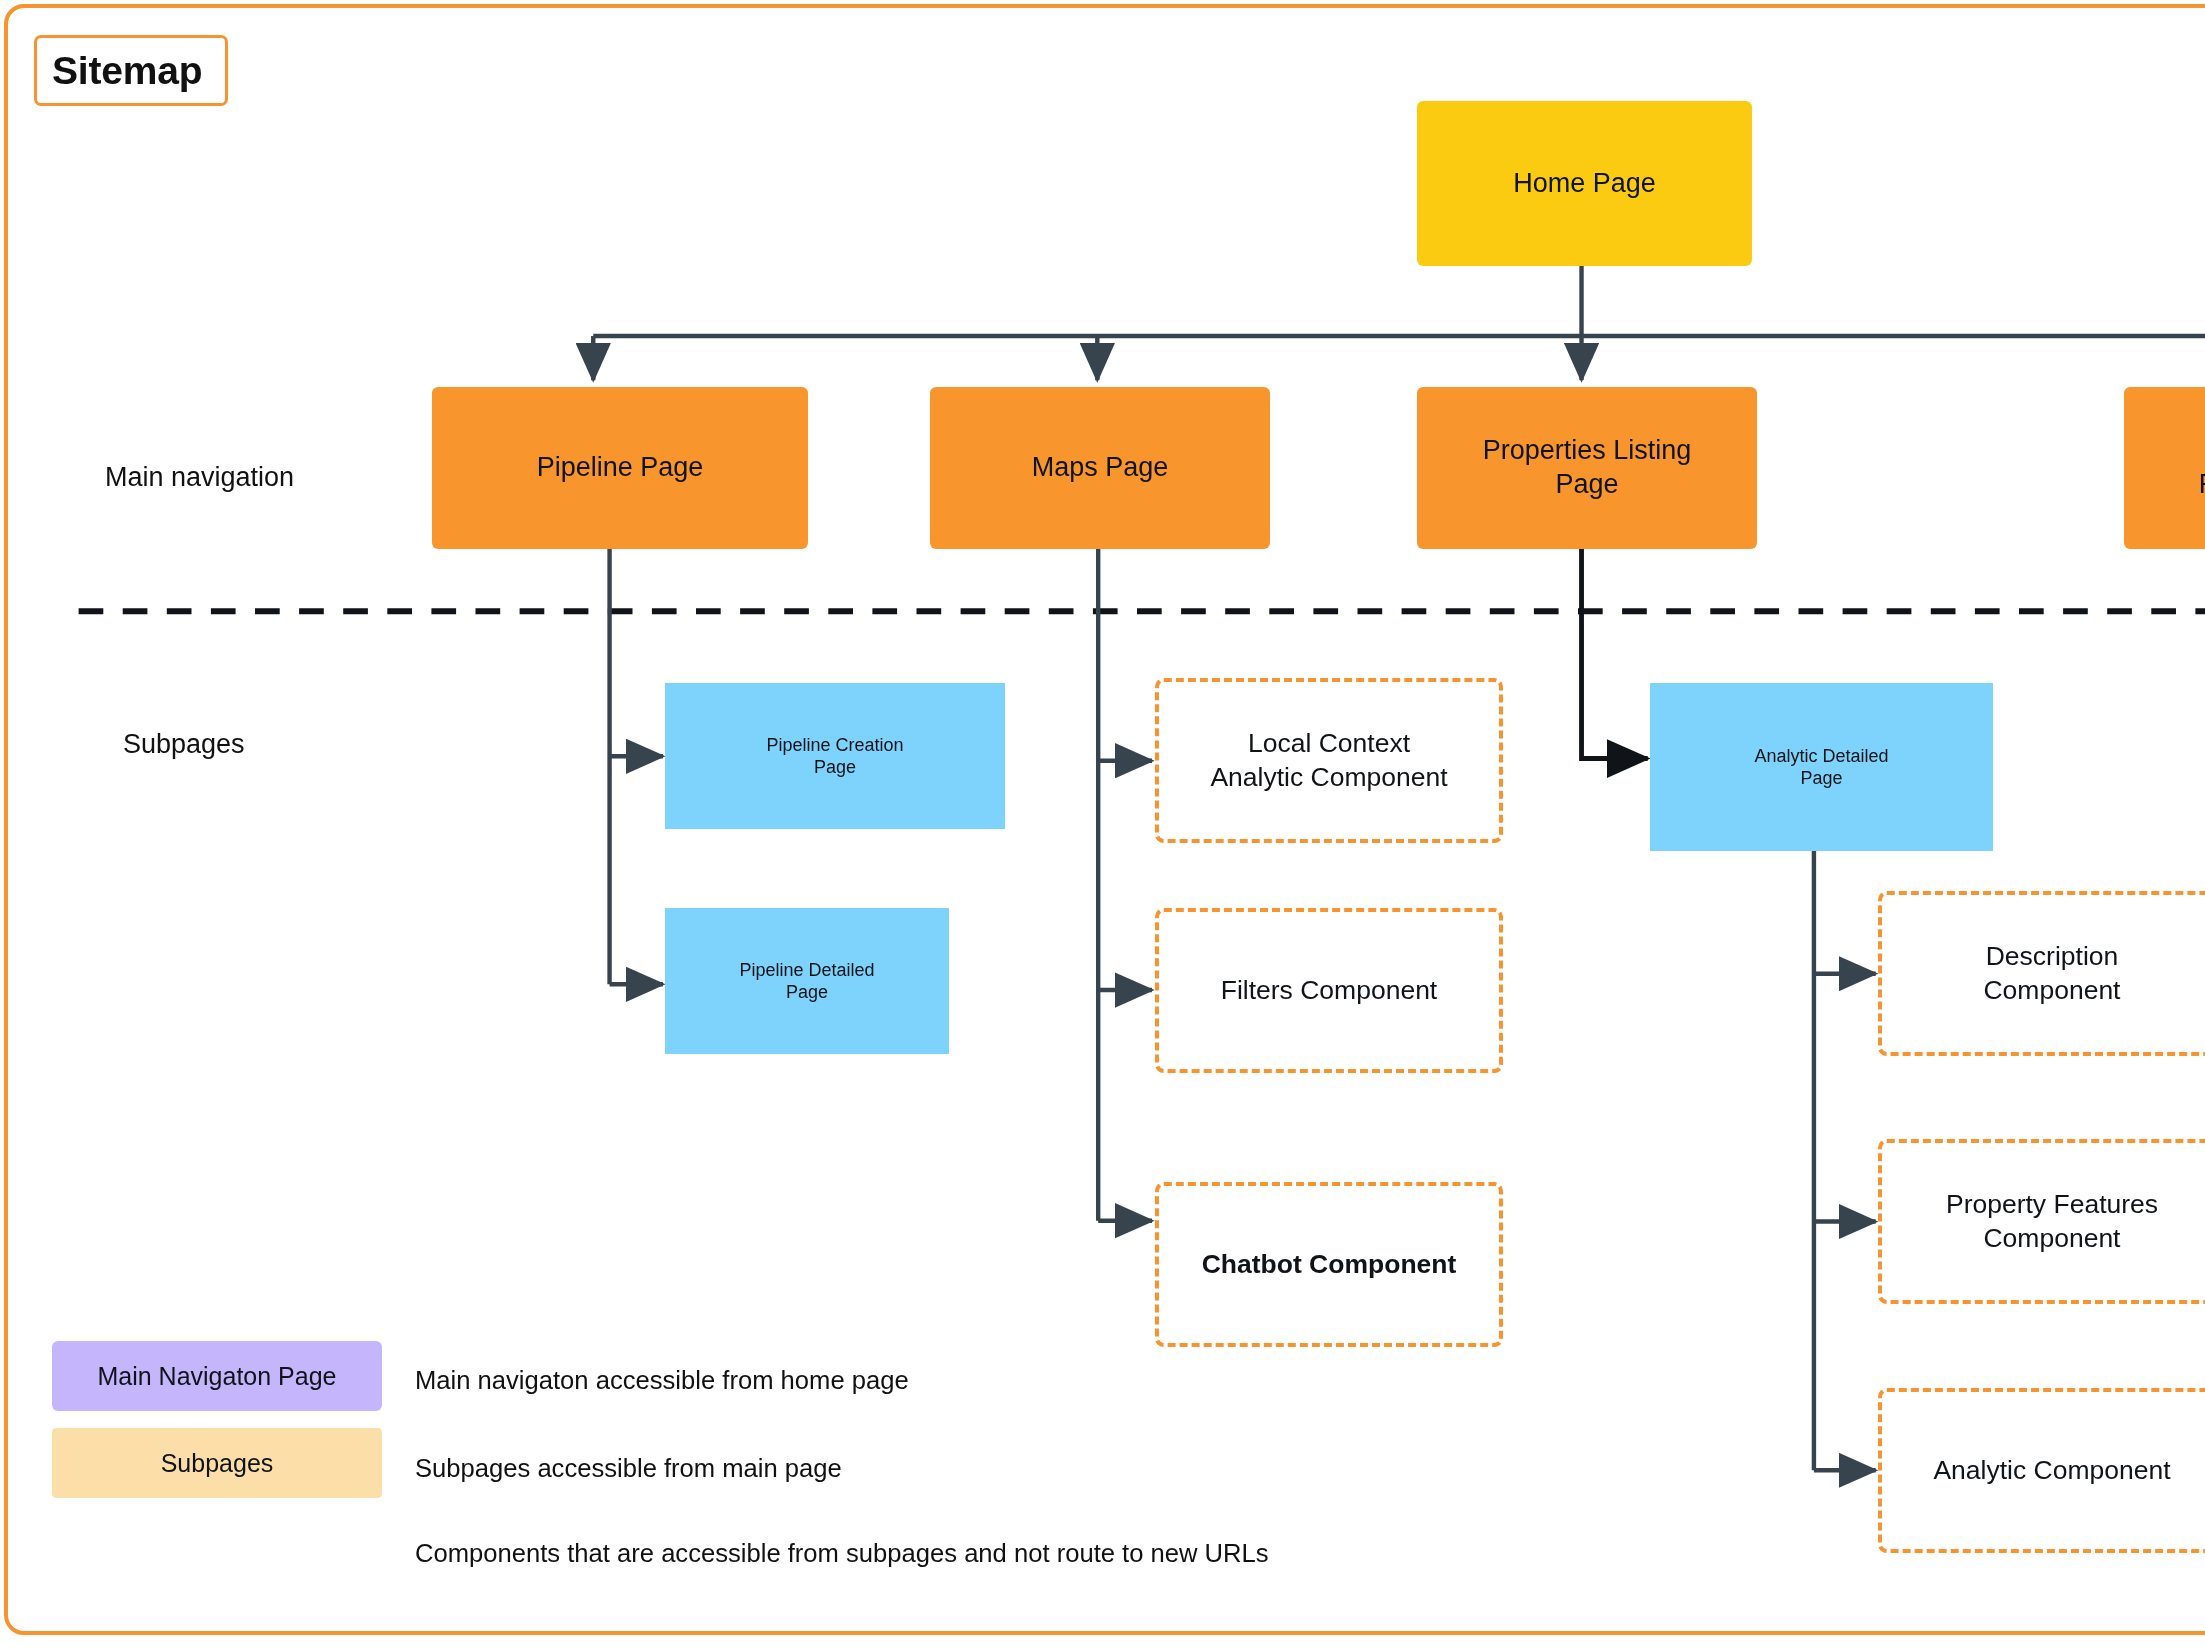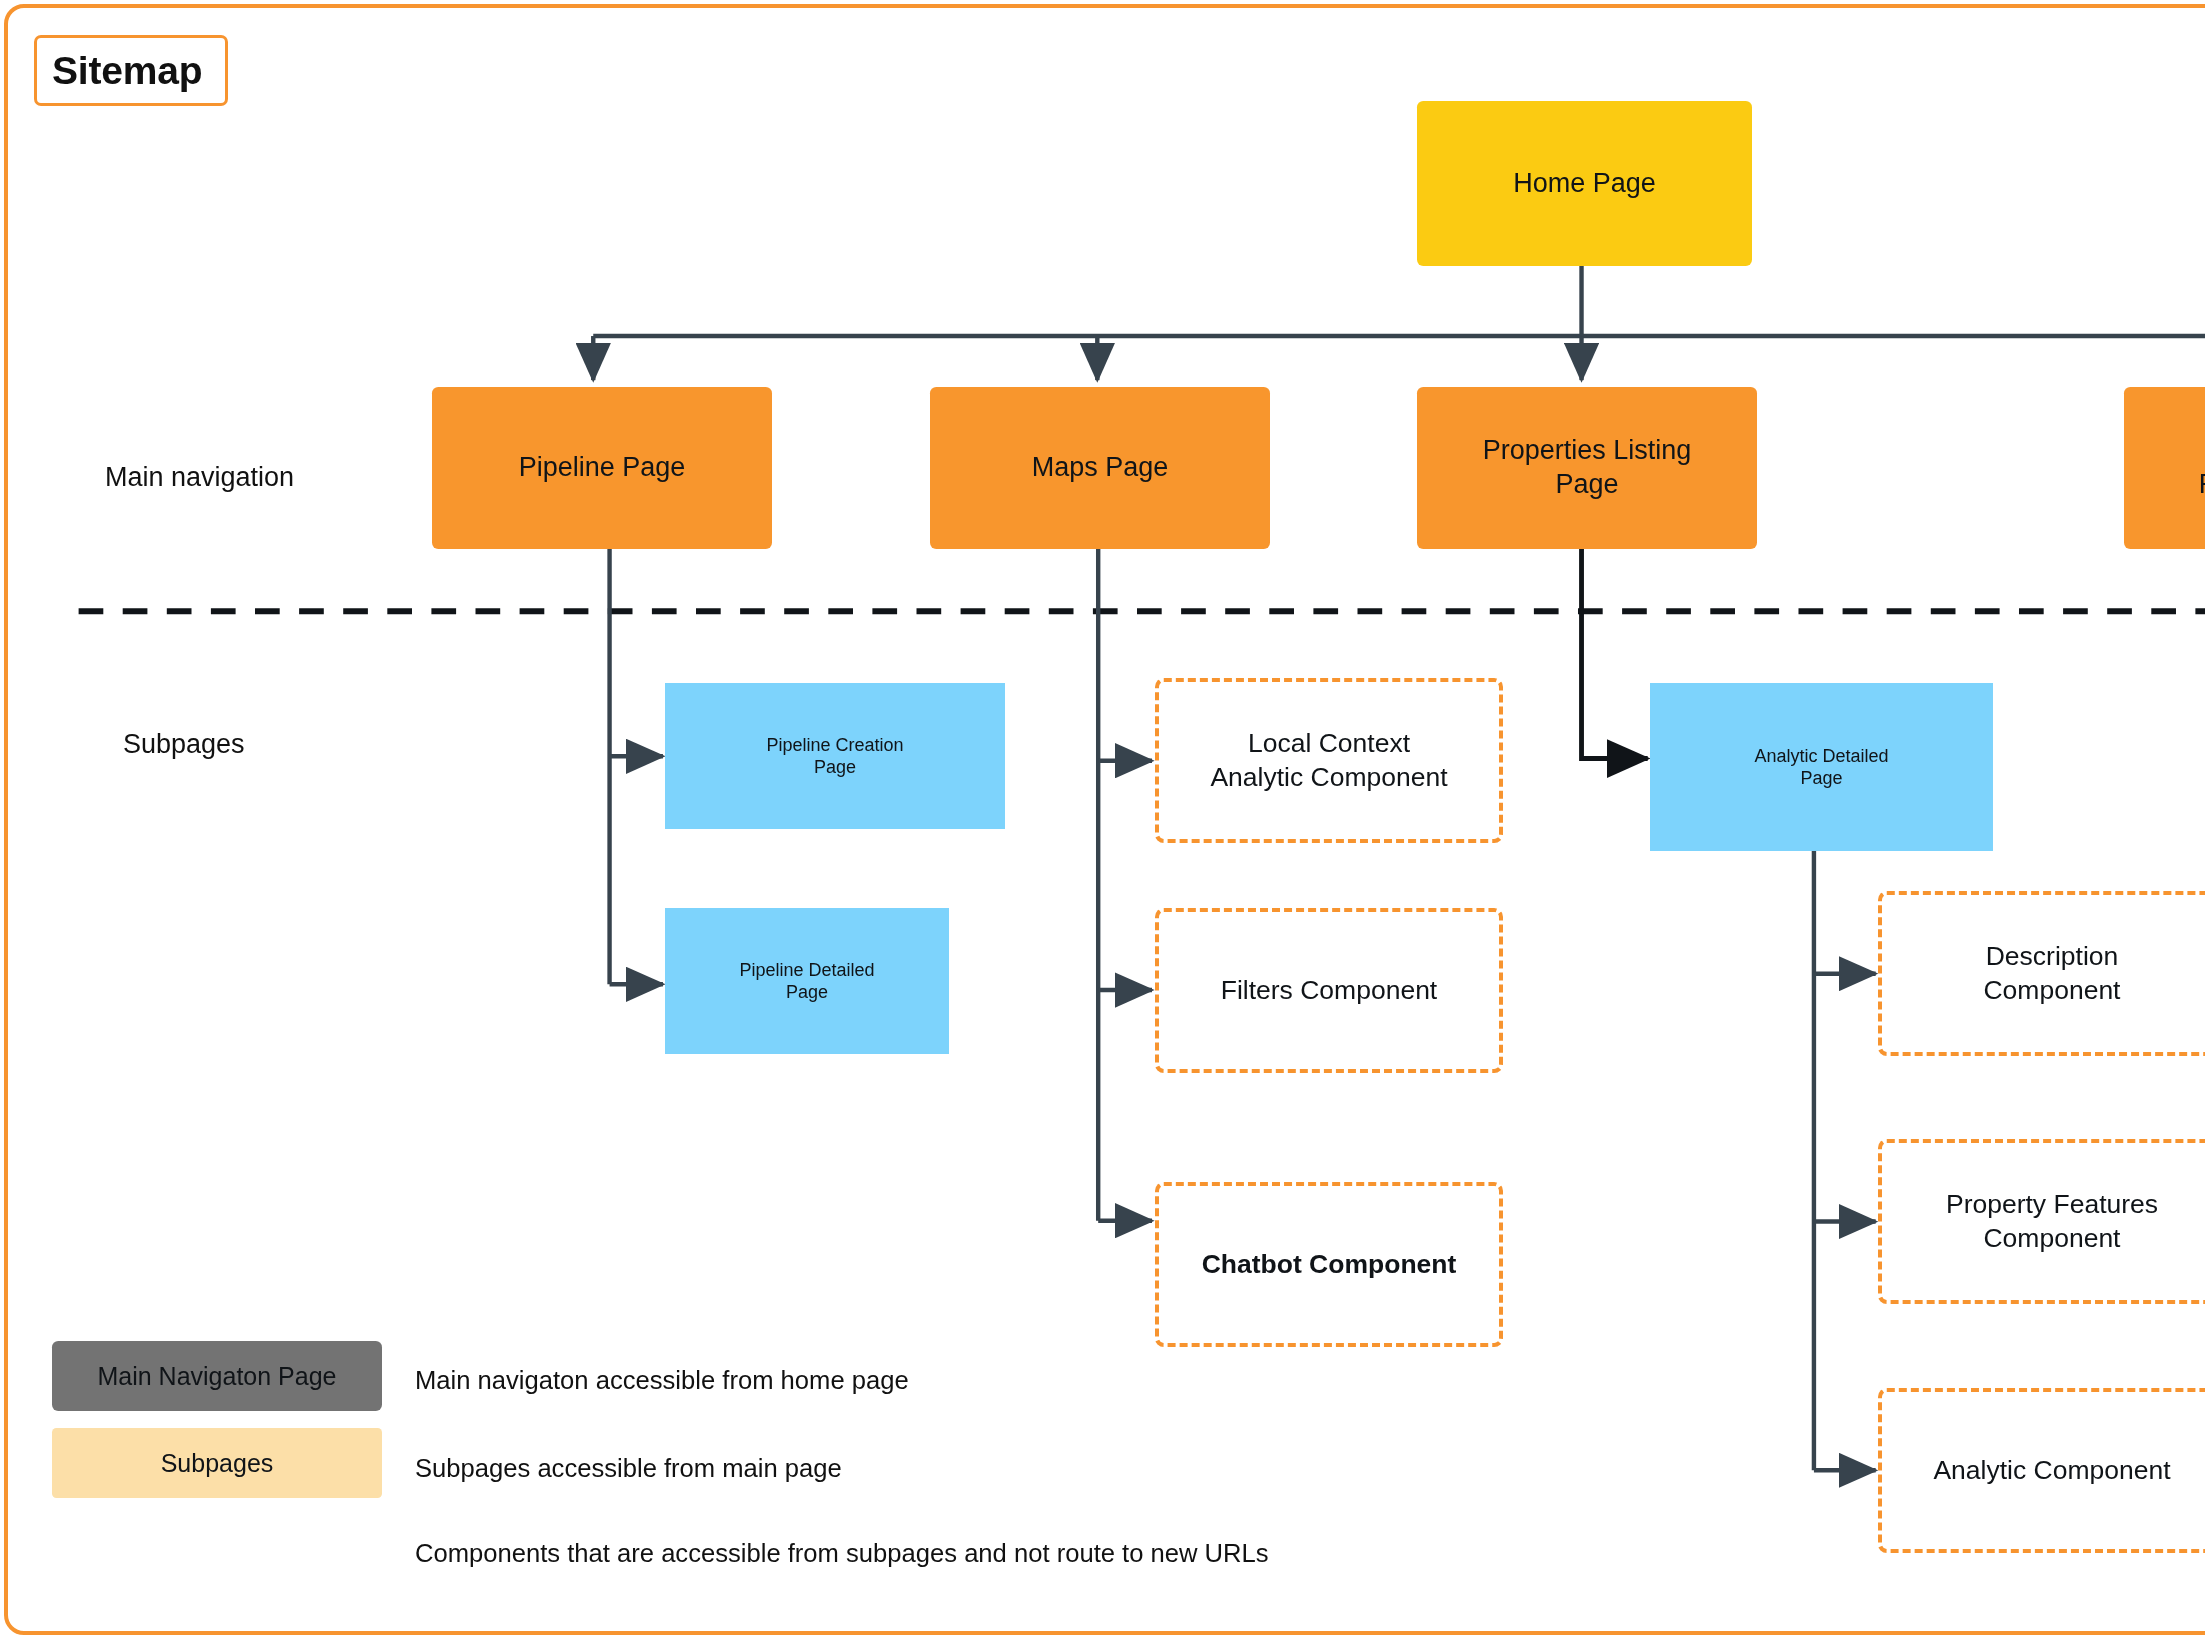--- a/index.html
+++ b/index.html
@@ -105,21 +105,21 @@
   .lg-swatch {
     position: absolute;
     box-sizing: border-box;
     display: flex;
     align-items: center;
     justify-content: center;
     font-size: 25px;
     color: #101418;
     text-align: center;
   }
-  .lg-main { background: #737373; border-radius: 6.2px; }
+  .lg-main { background: #c4b5fd; border-radius: 6.2px; }
   .lg-sub  { background: #FCDFA8; border-radius: 4.4px; }
   .lg-comp { background: #ffffff; border: 3.1px dashed #F7942F; border-radius: 6.2px; }
   .lg-desc {
     position: absolute;
     font-size: 25.6px;
     color: #111111;
     white-space: nowrap;
   }
 </style>
 </head>
@@ -177,21 +177,21 @@
     <path d="M5202,3334 L5440,3334" fill="none" stroke="#37434D" stroke-width="10" marker-end="url(#ah)"></path>
   </svg>
 
   <div class="rowlabel" style="left:105px; top:462px;">Main navigation</div>
   <div class="rowlabel" style="left:123px; top:729px;">Subpages</div>
 
   <div class="node n-home" style="left:1417px; top:101px; width:335px; height:165px;">
     <span class="lbl">Home Page</span>
   </div>
 
-  <div class="node n-main" style="left:432px; top:387px; width:340px; height:162px;">
+  <div class="node n-main" style="left:432px; top:387px; width:376px; height:162px;">
     <span class="lbl">Pipeline Page</span>
   </div>
   <div class="node n-main" style="left:930px; top:387px; width:340px; height:162px;">
     <span class="lbl">Maps Page</span>
   </div>
   <div class="node n-main" style="left:1417px; top:387px; width:340px; height:162px;">
     <span class="lbl">Properties Listing<br>Page</span>
   </div>
   <div class="node n-main" style="left:2124px; top:387px; width:340px; height:162px;">
     <span class="lbl">Explainable<br>Prediction Page</span>

